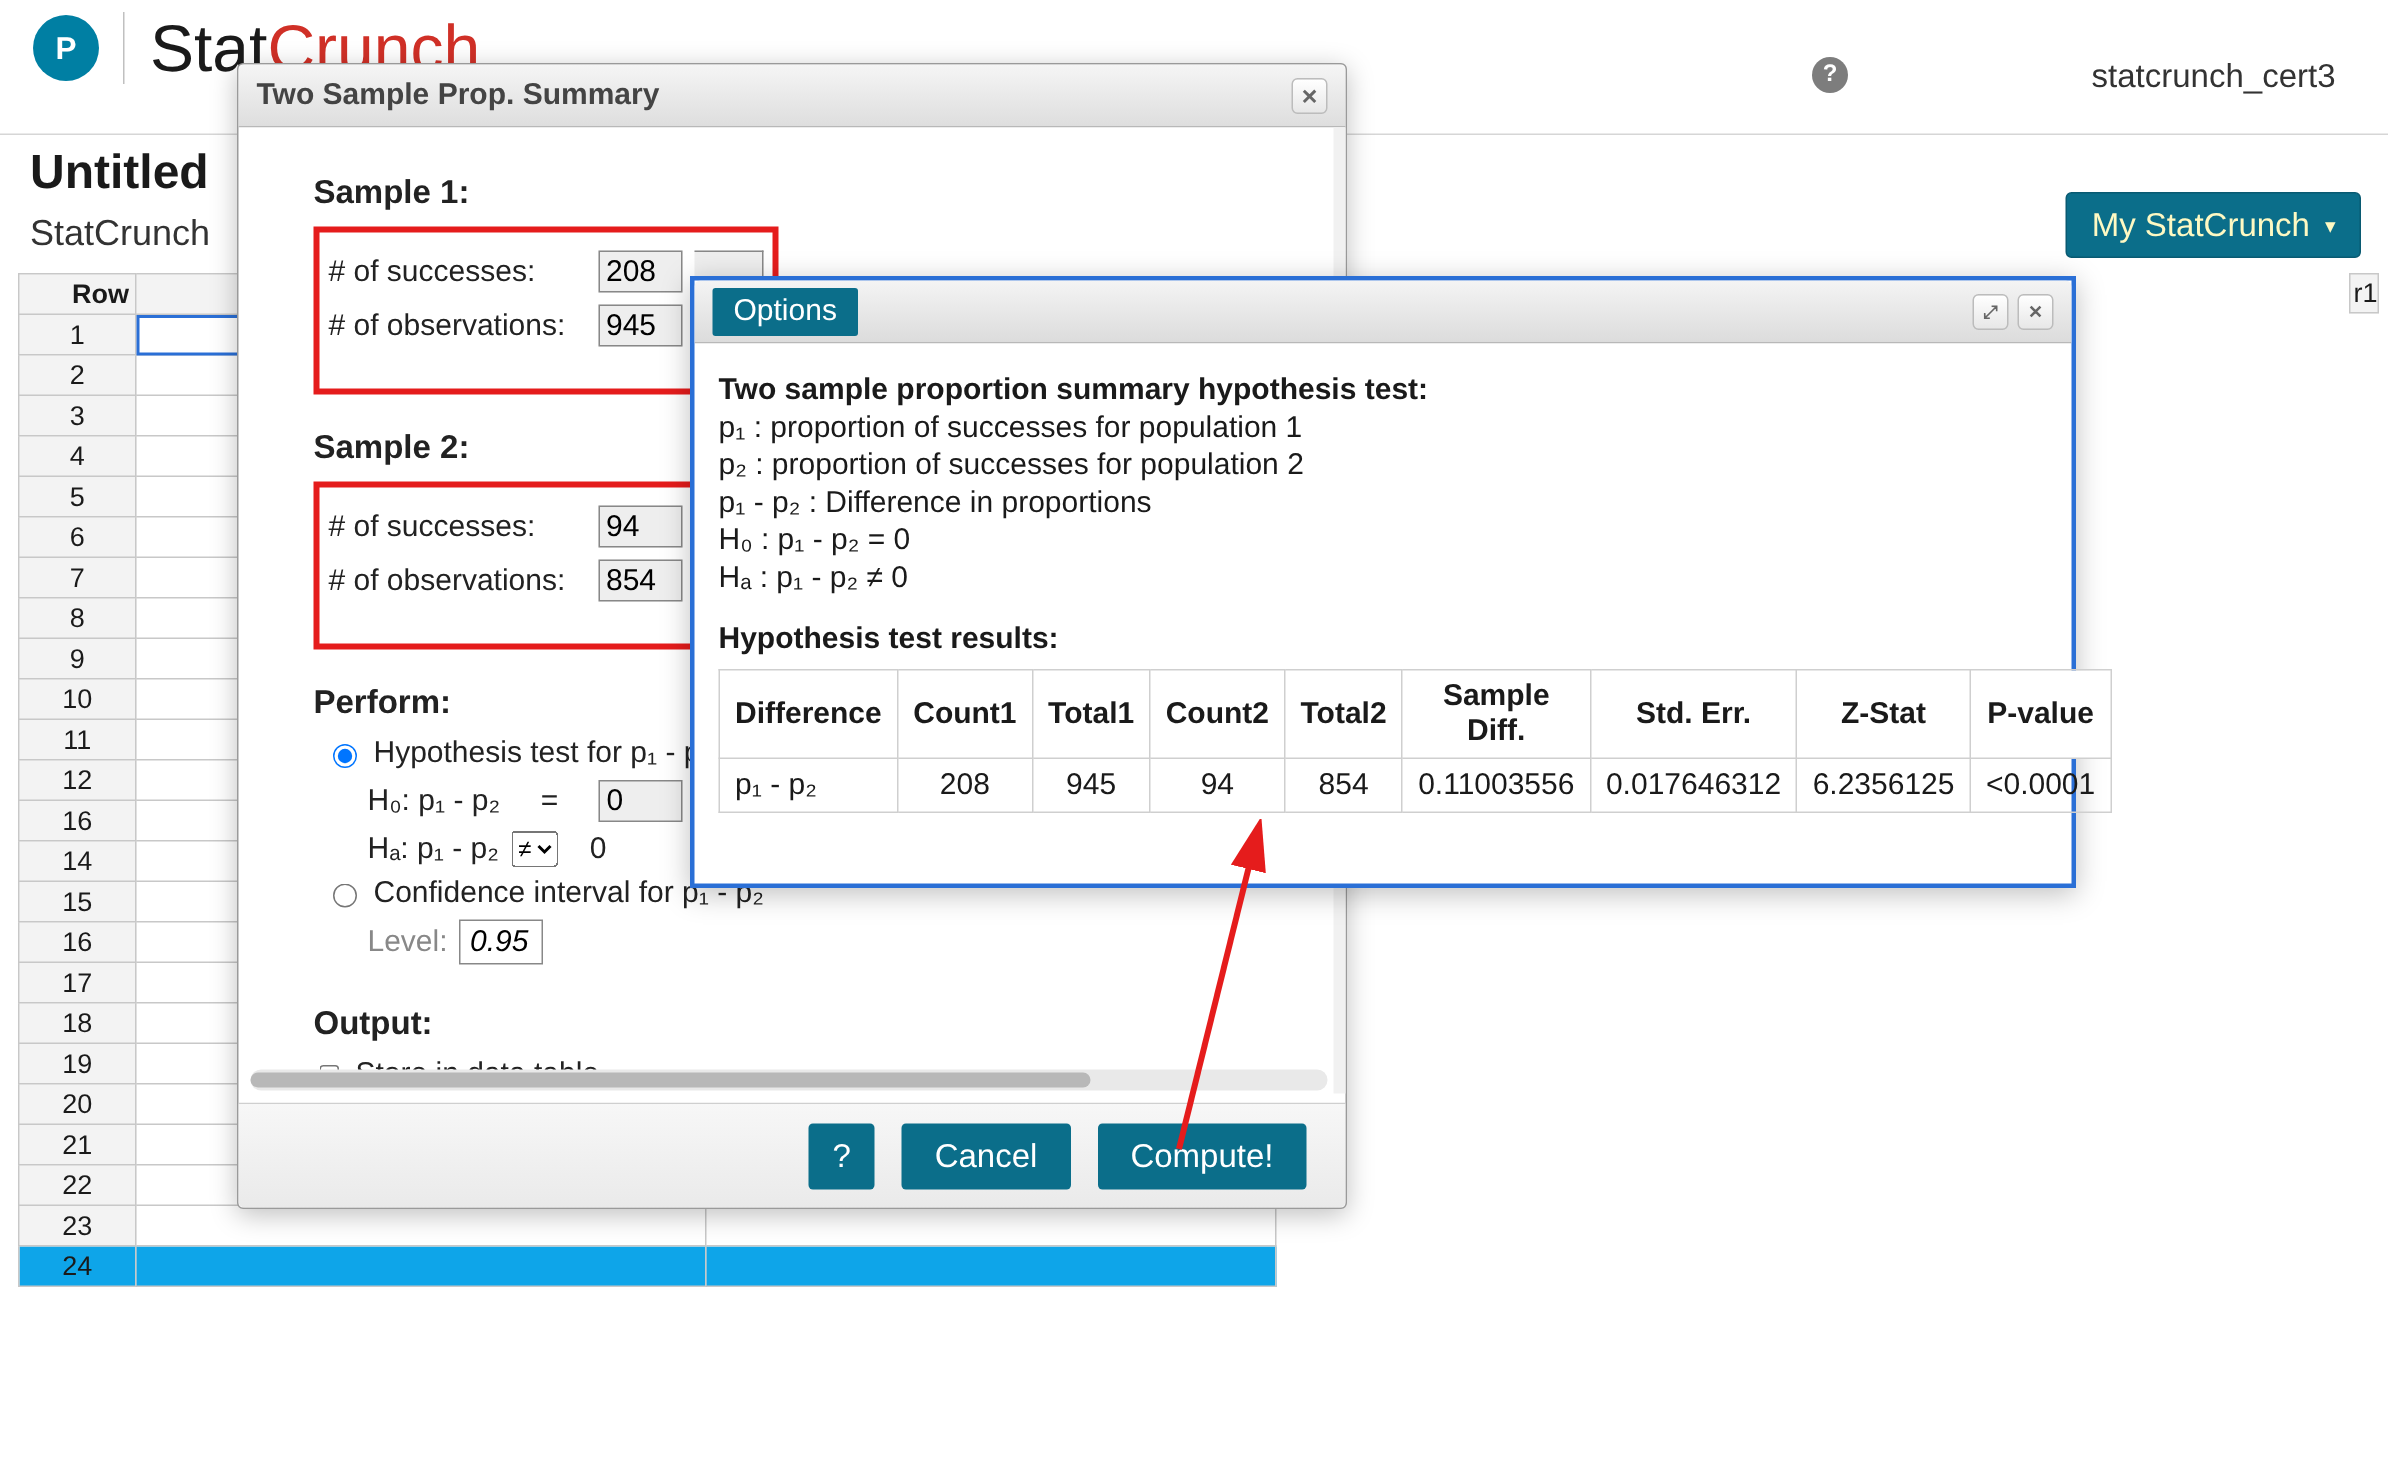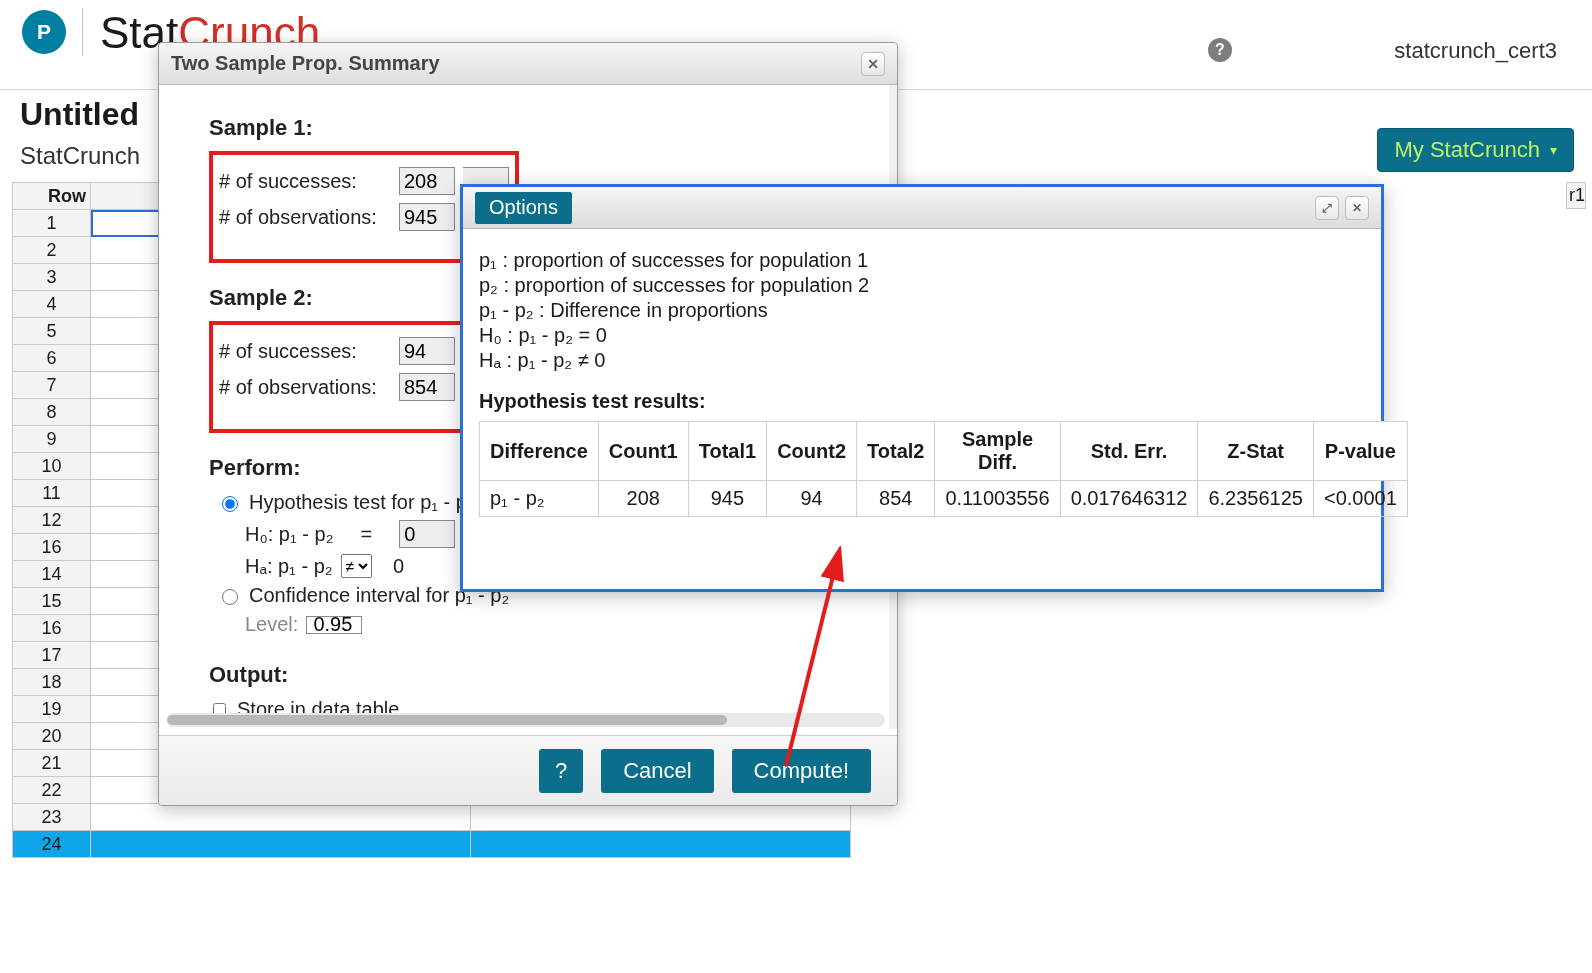--- a/index.html
+++ b/index.html
@@ -12,21 +12,21 @@
   .pearson-logo svg { width:28px; height:28px; }
   .vert-sep { position:absolute; left:82px; top:8px; width:1px; height:48px; background:#c0c0c0; }
   .brand { position:absolute; left:100px; top:8px; font-size:44px; font-weight:500; }
   .brand .red { color:#d03027; }
   .help-icon { position:absolute; right:360px; top:38px; width:24px; height:24px; border-radius:50%; background:#7d7d7d; color:#fff; text-align:center; line-height:24px; font-size:16px; font-weight:bold; cursor:pointer; }
   .user { position:absolute; right:35px; top:38px; font-size:22px; color:#333; }
 
   
   .page-title { position:absolute; left:20px; top:96px; font-size:32px; font-weight:600; }
   .page-sub { position:absolute; left:20px; top:142px; font-size:24px; color:#333; }
-  .my-statcrunch { position:absolute; right:18px; top:128px; height:44px; background:#0b6e8a; color:#bef264; border:1px solid #095a72; border-radius:4px; padding:0 16px; font-size:22px; display:flex; align-items:center; gap:10px; cursor:pointer; }
+  .my-statcrunch { position:absolute; right:18px; top:128px; height:44px; background:#0b6e8a; color:#fef9c3; border:1px solid #095a72; border-radius:4px; padding:0 16px; font-size:22px; display:flex; align-items:center; gap:10px; cursor:pointer; }
   .my-statcrunch::after { content:"▾"; font-size:14px; }
 
   
   .sheet { position:absolute; left:12px; top:182px; }
   .sheet table { border-collapse:collapse; }
   .sheet th, .sheet td { border:1px solid #c8c8c8; height:27px; font-size:18px; text-align:center; }
   .sheet th.rowh { width:78px; background:#f3f3f3;padding-left:32px; }
   .sheet th.colh { background:#f3f3f3; width:160px; font-weight:normal; }
   .sheet td.row { background:#f3f3f3; width:78px; }
   .sheet td.cell { width:380px; }
@@ -47,21 +47,21 @@
   #dialog-input .group-h { font-size:22px; font-weight:600; margin:4px 0 10px 0; }
   .field-row { display:flex; align-items:center; gap:8px; margin:8px 0; }
   .field-label { width:172px; }
   .num-input { width:56px; height:28px; border:1px solid #888; background:#eee; font-size:20px; padding:0 4px; }
   .num-extra { width:46px; height:28px; border:1px solid #888; border-left:none; background:#eee; }
   .red-box { border:4px solid #e51c1c; padding:4px 6px 20px 6px; margin-bottom:22px; width:fit-content; }
   .perform { margin-top:16px; }
   .perform .radio-row { display:flex; align-items:center; gap:8px; margin:6px 0 6px 8px; }
   input[type=radio] { width:16px; height:16px; }
   .ha-select { height:24px; font-size:16px; }
-  .level-in { width:56px; height:18px; border:1px solid #888; font-size:20px; padding:0 6px; }
+  .level-in { width:56px; height:30px; border:1px solid #888; font-size:20px; padding:0 6px;font-style:italic; }
   .out-row { display:flex; align-items:center; gap:8px; margin-top:6px; }
 
   
   .hscroll { position:absolute; left:8px; right:12px; bottom:78px; height:14px; background:#e9e9e9; border-radius:7px; }
   .hscroll .thumb { position:absolute; left:0; width:78%; top:2px; bottom:2px; background:#b8b8b8; border-radius:5px; }
 
   
   .dlg-footer { position:absolute; left:0; right:0; bottom:0; height:70px; border-top:1px solid #cfcfcf; background:linear-gradient(#f7f7f7,#eaeaea); display:flex; align-items:center; justify-content:flex-end; gap:18px; padding:0 26px; border-radius:0 0 4px 4px;}
   .btn { height:44px; background:#0b6e8a; color:#fff; border:none; border-radius:3px; font-size:22px; padding:0 22px; cursor:pointer; }
   .btn-sm { width:44px; padding:0; }
@@ -319,20 +319,21 @@
 
 <div id="dialog-results" class="dialog">
   <div class="dlg-title">
     <button class="options-btn">Options</button>
     <div class="title-icons">
       <div class="ico">⤢</div>
       <div class="ico">✕</div>
     </div>
   </div>
   <div class="rbody">
+    <div class="hline" style="font-weight:600">Two sample proportion summary hypothesis test:</div>
     <div class="hline">p₁ : proportion of successes for population 1</div>
     <div class="hline">p₂ : proportion of successes for population 2</div>
     <div class="hline">p₁ - p₂ : Difference in proportions</div>
     <div class="hline">H₀ : p₁ - p₂ = 0</div>
     <div class="hline">Hₐ : p₁ - p₂ ≠ 0</div>
     <div class="hline" style="font-weight:600; margin-top:18px">Hypothesis test results:</div>
     <table class="results">
       <tbody>
           <tr>
         <th>Difference</th>

